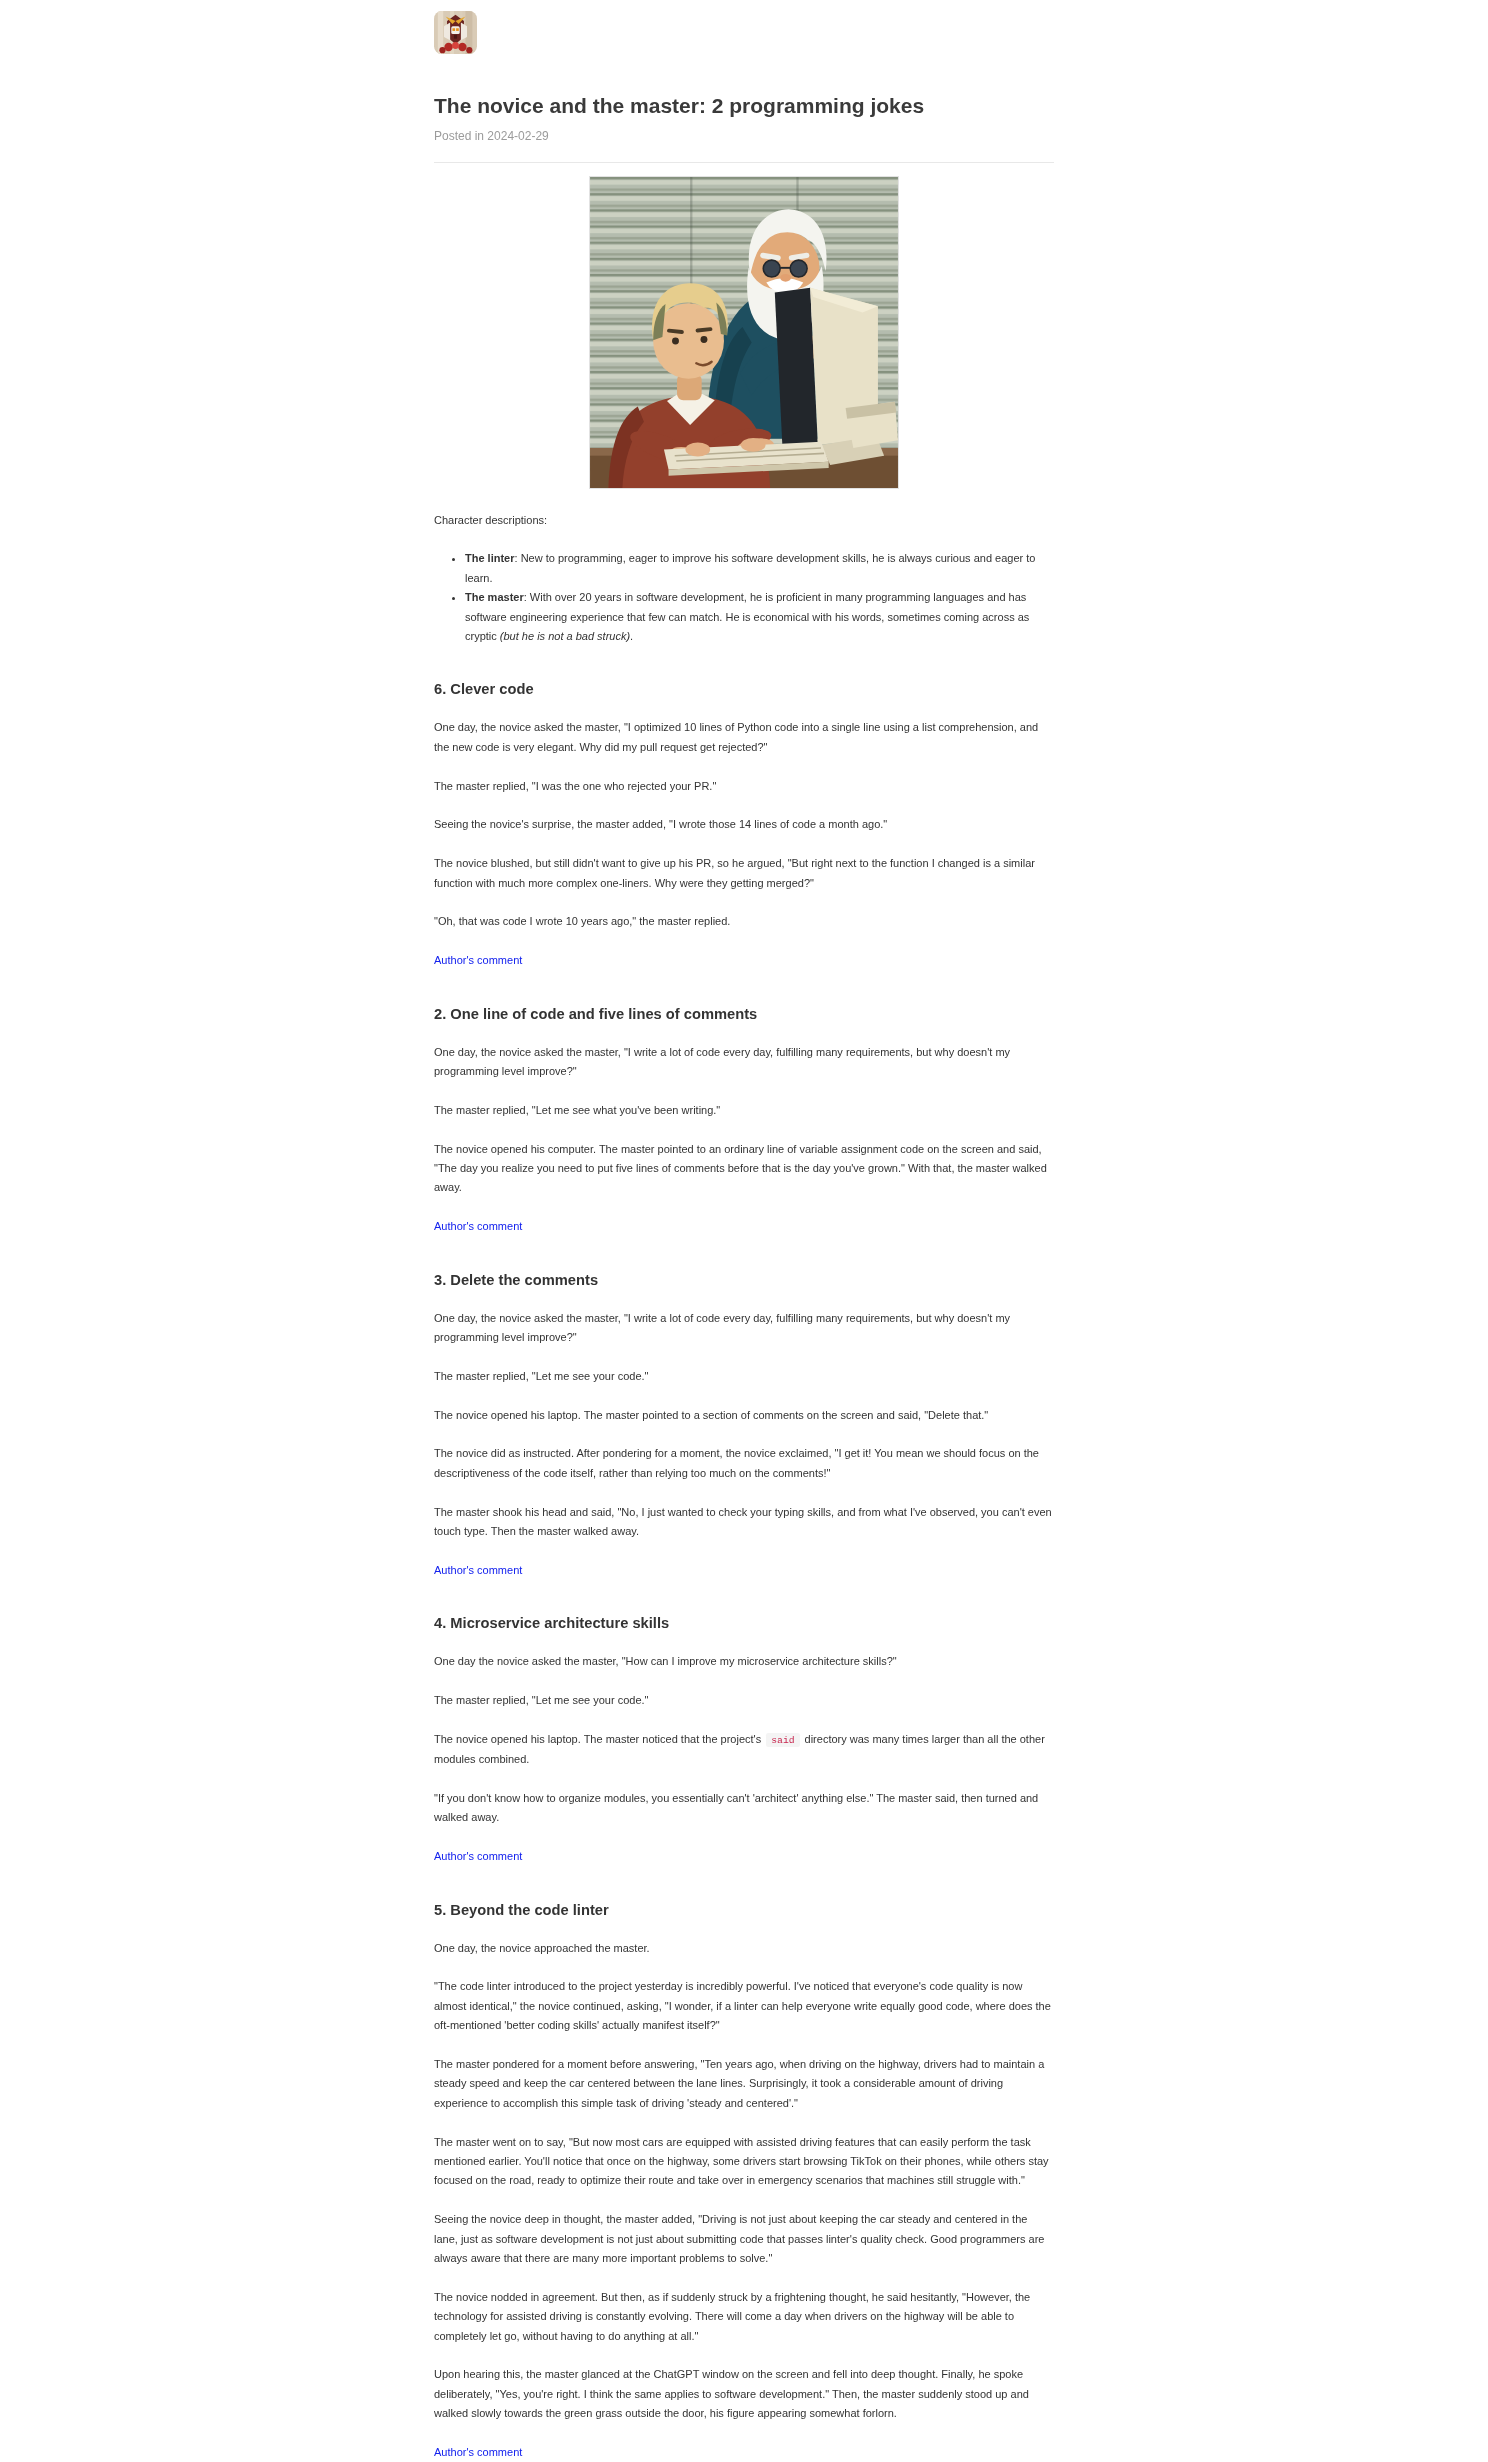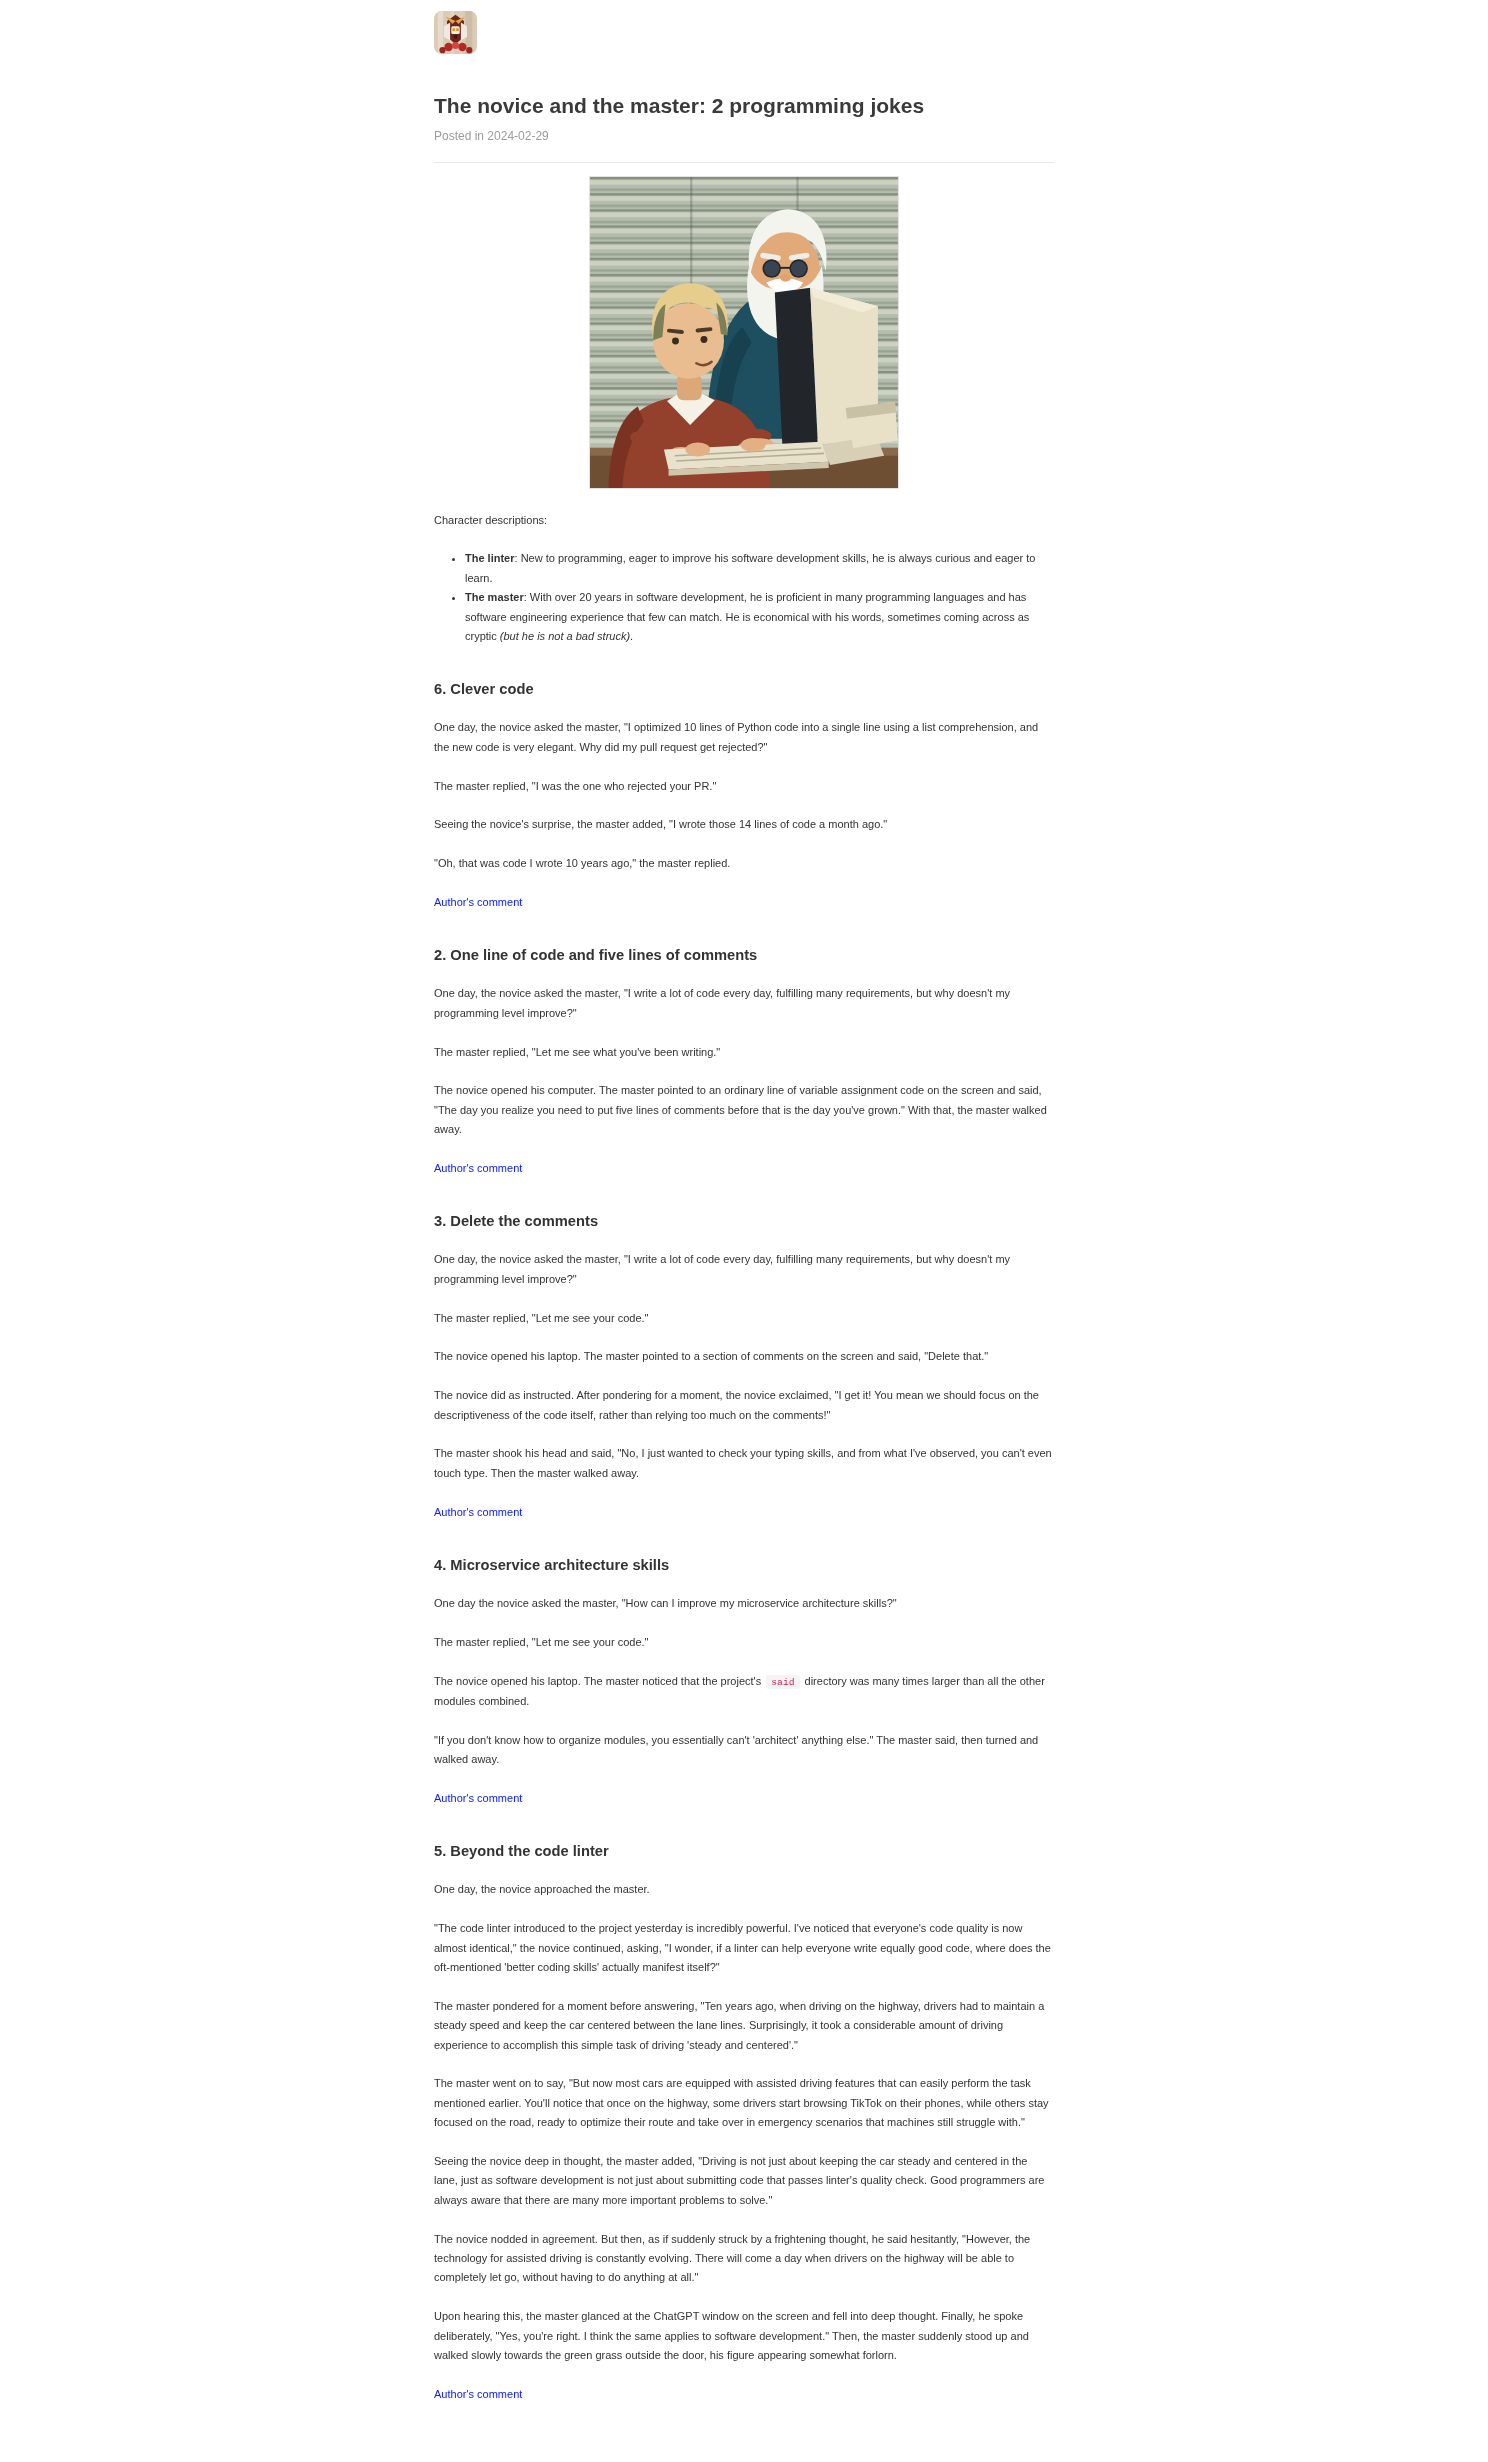--- a/index.html
+++ b/index.html
@@ -200,20 +200,21 @@
     <li><strong>The linter</strong><span>: New to programming, eager to improve his software development skills, he is always curious and eager to learn.</span></li>
     <li><strong>The master</strong><span>: With over 20 years in software development, he is proficient in many programming languages and has software engineering experience that few can match. He is economical with his words, sometimes coming across as cryptic </span><em>(but he is not a bad struck)</em><span>.</span></li>
   </ul>
 
   
   <section>
     <h2 class="joke-heading">6. Clever code</h2>
     <p>One day, the novice asked the master, "I optimized 10 lines of Python code into a single line using a list comprehension, and the new code is very elegant. Why did my pull request get rejected?"</p>
     <p>The master replied, "I was the one who rejected your PR."</p>
     <p>Seeing the novice's surprise, the master added, "I wrote those 14 lines of code a month ago."</p>
+    <p>The novice blushed, but still didn't want to give up his PR, so he argued, "But right next to the function I changed is a similar function with much more complex one-liners. Why were they getting merged?"</p>
     <p>"Oh, that was code I wrote 10 years ago," the master replied.</p>
     <p><a class="comment-link">Author's comment</a></p>
   </section>
 
   
   <section>
     <h2 class="joke-heading">2. One line of code and five lines of comments</h2>
     <p>One day, the novice asked the master, "I write a lot of code every day, fulfilling many requirements, but why doesn't my programming level improve?"</p>
     <p>The master replied, "Let me see what you've been writing."</p>
     <p>The novice opened his computer. The master pointed to an ordinary line of variable assignment code on the screen and said, "The day you realize you need to put five lines of comments before that is the day you've grown." With that, the master walked away.</p>

